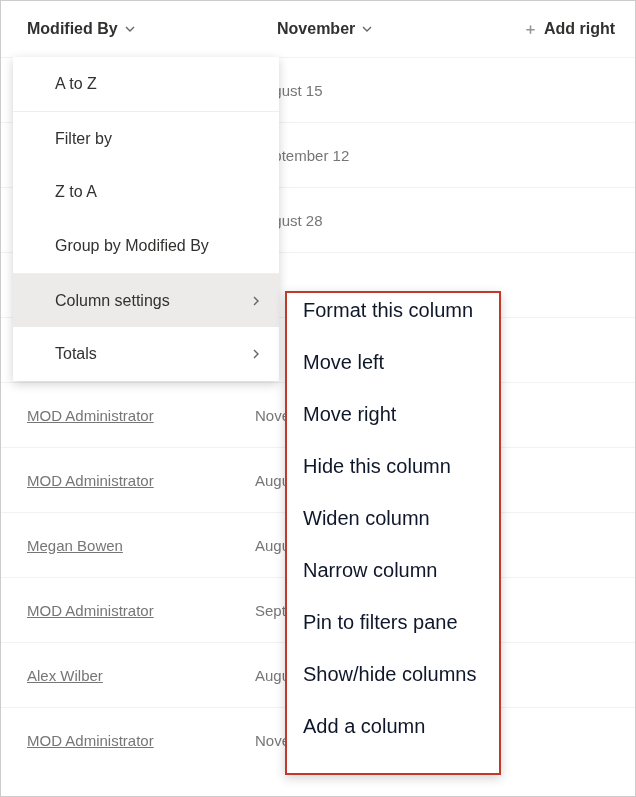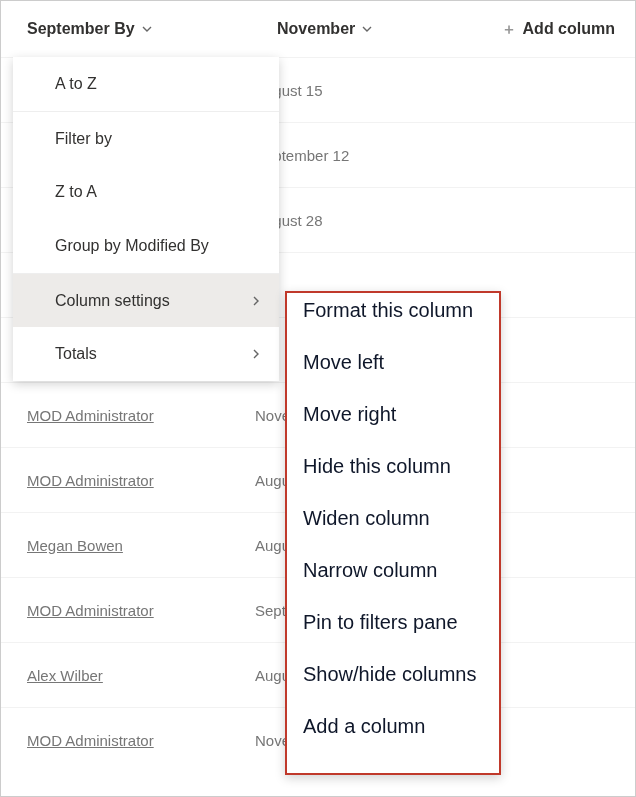--- a/index.html
+++ b/index.html
@@ -120,38 +120,38 @@
       cursor: pointer;
     }
 
     svg { display: block; }
   </style>
 </head>
 <body>
 
 <div class="header-row">
   <div class="col-header col-modified-by">
-    <span>September By</span>
+    <span>Modified By</span>
     <span class="chevron-down-icon">
       <svg width="12" height="12" viewBox="0 0 12 12">
           <path d="M2 4 L6 8 L10 4" stroke="#666" stroke-width="1.4" fill="none"></path>
         </svg>
     </span>
   </div>
   <div class="col-header col-modified">
     <span>November</span>
     <span class="chevron-down-icon">
       <svg width="12" height="12" viewBox="0 0 12 12">
           <path d="M2 4 L6 8 L10 4" stroke="#666" stroke-width="1.4" fill="none"></path>
         </svg>
     </span>
   </div>
   <div class="add-column">
     <span class="plus-icon">＋</span>
-    <span>Add column</span>
+    <span>Add right</span>
   </div>
 </div>
 
 <div class="data-row">
   <div class="cell-modified-by"></div>
   <div class="cell-modified">August 15</div>
 </div>
 <div class="data-row">
   <div class="cell-modified-by"></div>
   <div class="cell-modified">September 12</div>

